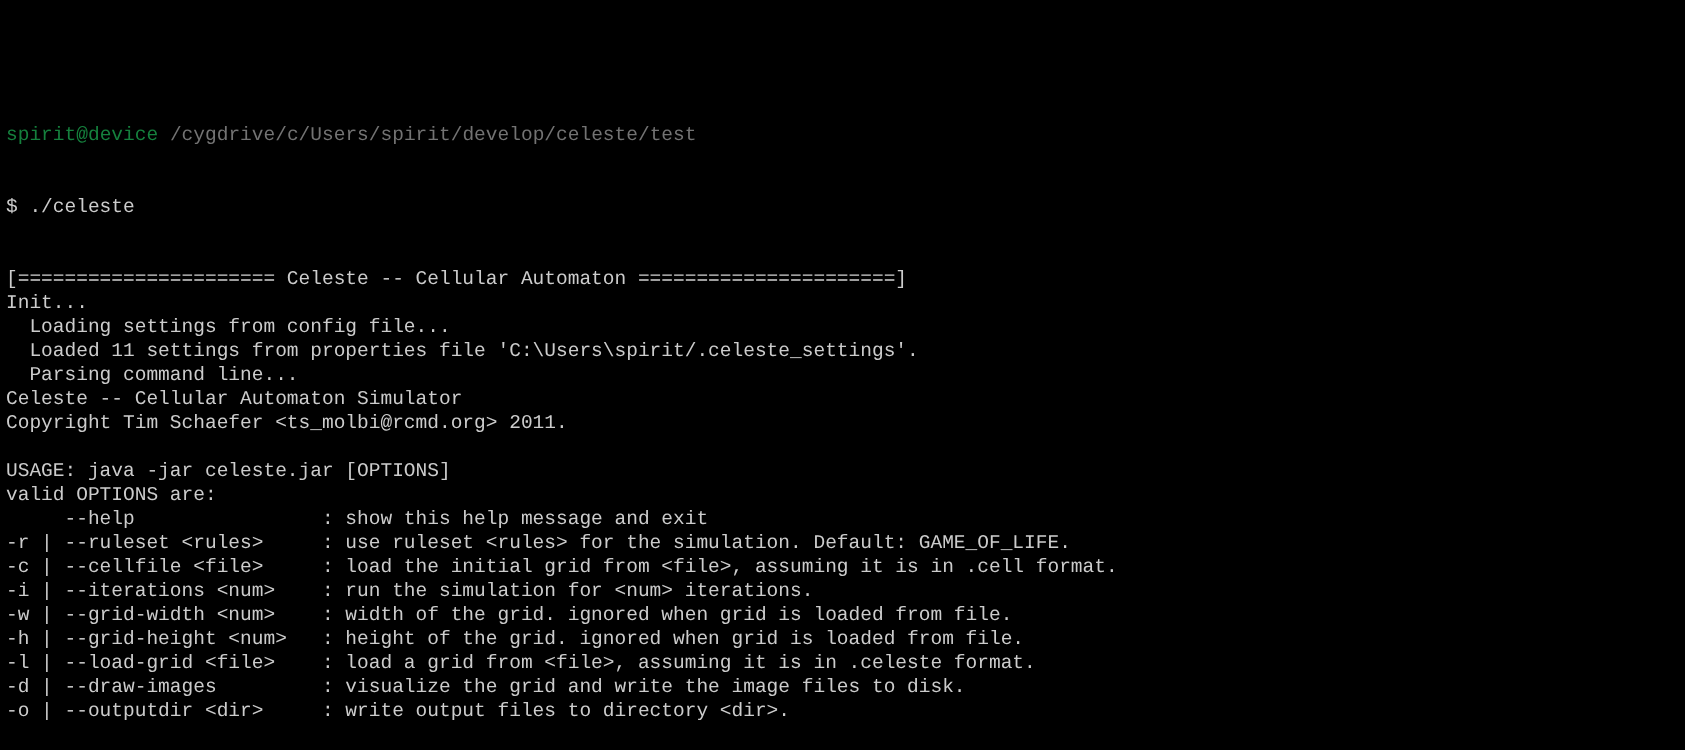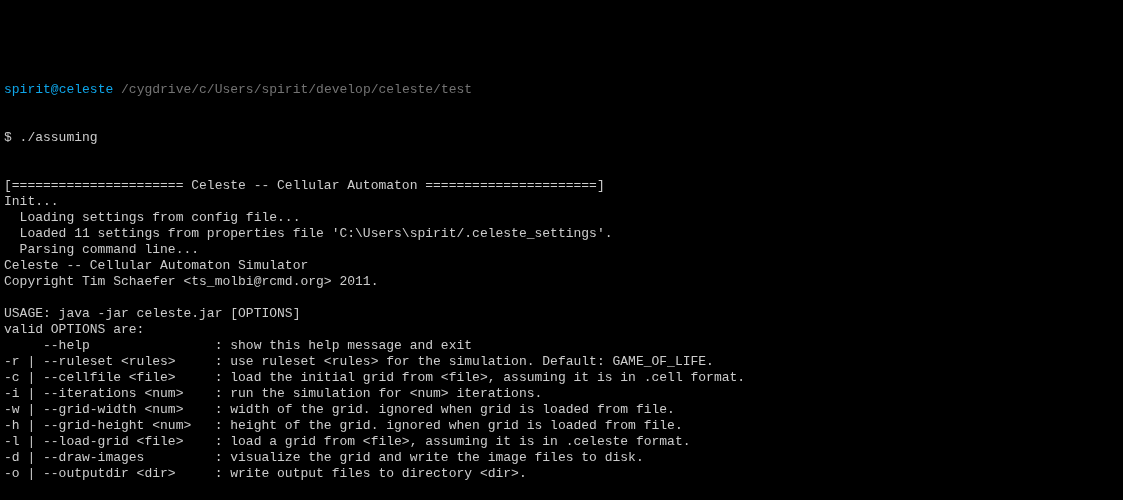--- a/index.html
+++ b/index.html
@@ -1,30 +1,30 @@
 <!DOCTYPE html>
 <html><head>
 <meta charset="utf-8">
 <style>
   html,body{margin:0;padding:0;background:#000;width:1123px;height:500px;overflow:hidden}
   body{font-family:"Consolas","Lucida Console","Courier New",monospace;font-size:13px;line-height:16px;color:#ccc;white-space:pre}
   .term{padding:2px 4px}
   .line{min-height:16px}
   .pl{display:flex}
-  .pl .u{color:#0ea5e9}
+  .pl .u{color:#15803d}
   .pl .sep{color:#ccc}
   .pl .p{color:#737373}
 </style>
 </head>
 <body>
 
 
 <div class="term">
   <div class="pl">
-    <span class="u">spirit</span><span class="u">@</span><span class="u">celeste</span><span class="sep"> </span><span class="p">/cygdrive/c/Users/spirit/develop/celeste/test</span>
+    <span class="u">spirit</span><span class="u">@</span><span class="u">device</span><span class="sep"> </span><span class="p">/cygdrive/c/Users/spirit/develop/celeste/test</span>
   </div>
-  <div class="line">$ ./assuming</div>
+  <div class="line">$ ./celeste</div>
   <div id="out"><div class="line">[====================== Celeste -- Cellular Automaton ======================]</div><div class="line">Init...</div><div class="line">  Loading settings from config file...</div><div class="line">  Loaded 11 settings from properties file 'C:\Users\spirit/.celeste_settings'.</div><div class="line">  Parsing command line...</div><div class="line">Celeste -- Cellular Automaton Simulator</div><div class="line">Copyright Tim Schaefer &lt;ts_molbi@rcmd.org&gt; 2011.</div><div class="line"></div><div class="line">USAGE: java -jar celeste.jar [OPTIONS]</div><div class="line">valid OPTIONS are:</div><div class="line">     --help                : show this help message and exit</div><div class="line">-r | --ruleset &lt;rules&gt;     : use ruleset &lt;rules&gt; for the simulation. Default: GAME_OF_LIFE.</div><div class="line">-c | --cellfile &lt;file&gt;     : load the initial grid from &lt;file&gt;, assuming it is in .cell format.</div><div class="line">-i | --iterations &lt;num&gt;    : run the simulation for &lt;num&gt; iterations.</div><div class="line">-w | --grid-width &lt;num&gt;    : width of the grid. ignored when grid is loaded from file.</div><div class="line">-h | --grid-height &lt;num&gt;   : height of the grid. ignored when grid is loaded from file.</div><div class="line">-l | --load-grid &lt;file&gt;    : load a grid from &lt;file&gt;, assuming it is in .celeste format.</div><div class="line">-d | --draw-images         : visualize the grid and write the image files to disk.</div><div class="line">-o | --outputdir &lt;dir&gt;     : write output files to directory &lt;dir&gt;.</div><div class="line"></div><div class="line">RULESETS: HIBERNATION, GAME_OF_LIFE</div></div>
   
   
 </div>
 
 
 
 </body></html>

